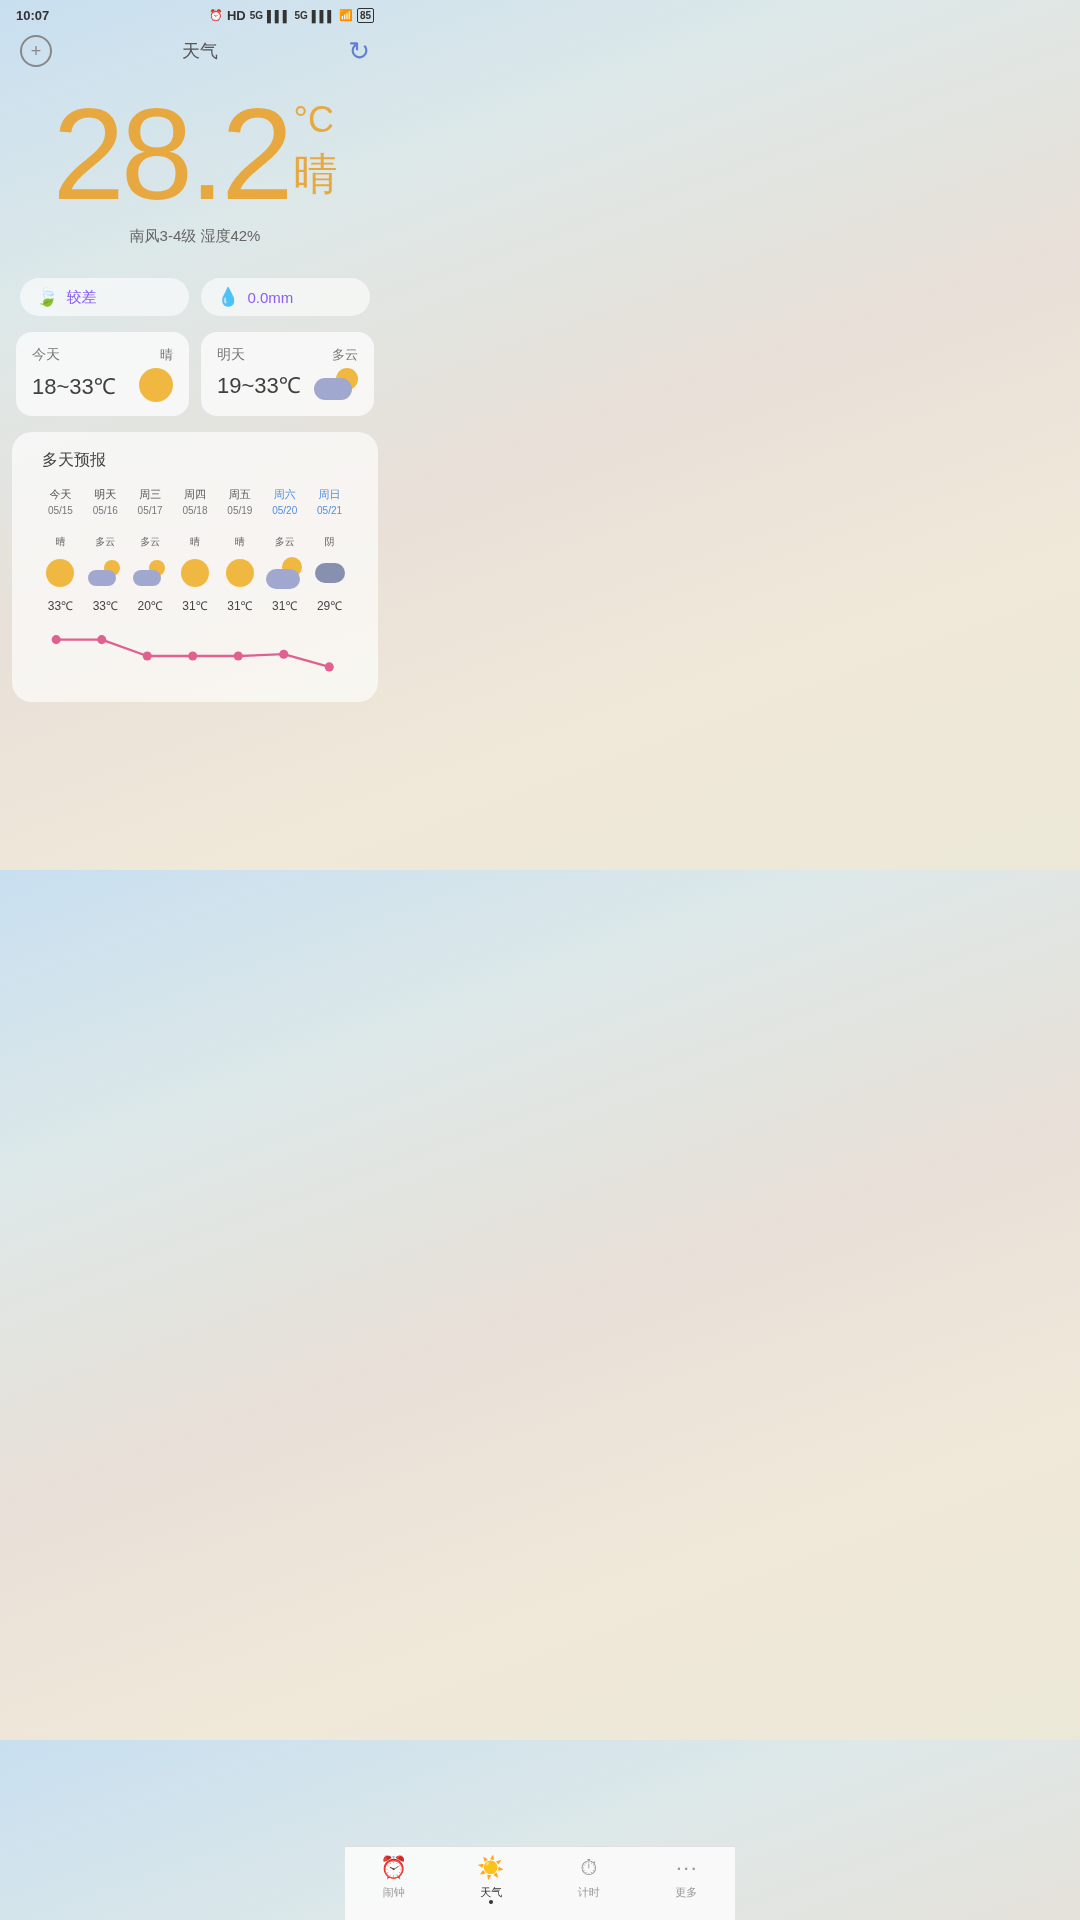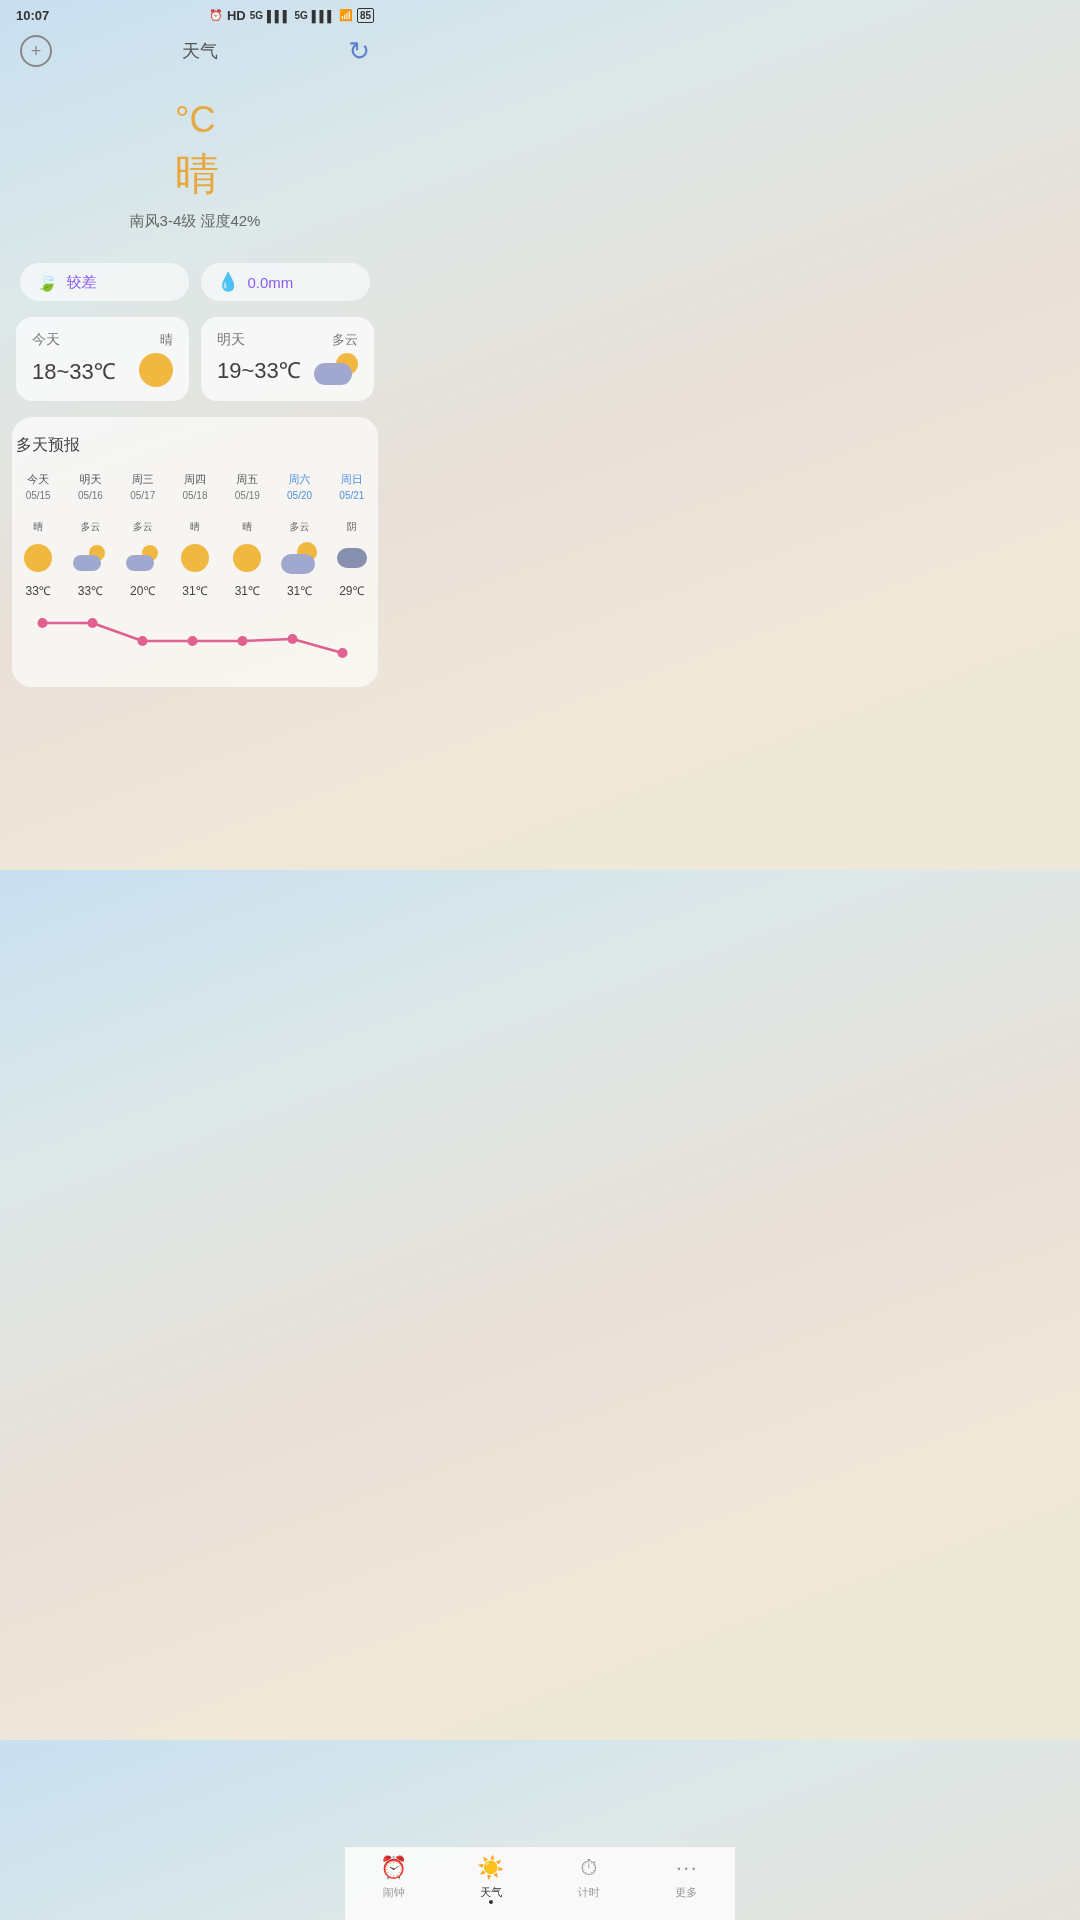--- a/index.html
+++ b/index.html
@@ -198,21 +198,21 @@
       height: 22px;
       background: #f0b840;
       border-radius: 50%;
     }
 
     
     .forecast-section {
       background: rgba(255,255,255,0.65);
       border-radius: 20px;
       margin: 0 12px;
-      padding: 18px 0 16px;
+      padding: 18px 26px 16px;
     }
     .forecast-title {
       font-size: 16px;
       color: #444;
       font-weight: 500;
       margin-bottom: 16px;
       padding-left: 4px;
     }
     .forecast-grid {
       display: grid;
@@ -380,20 +380,21 @@
       <span>+</span>
     </div>
     <span class="header-title">天气</span>
     <div class="refresh-btn">
       <span style="font-size:26px;color:#6080d0;">↻</span>
     </div>
   </div>
 
   <div class="temp-section">
     <div class="temp-main">
+      <span class="temp-number">28.2</span>
       <div class="temp-unit-weather">
         <span class="temp-unit">°C</span>
         <span class="weather-desc">晴</span>
       </div>
     </div>
     <div class="wind-humidity">南风3-4级 湿度42%</div>
   </div>
 
   <div class="info-badges">
     <div class="badge">

